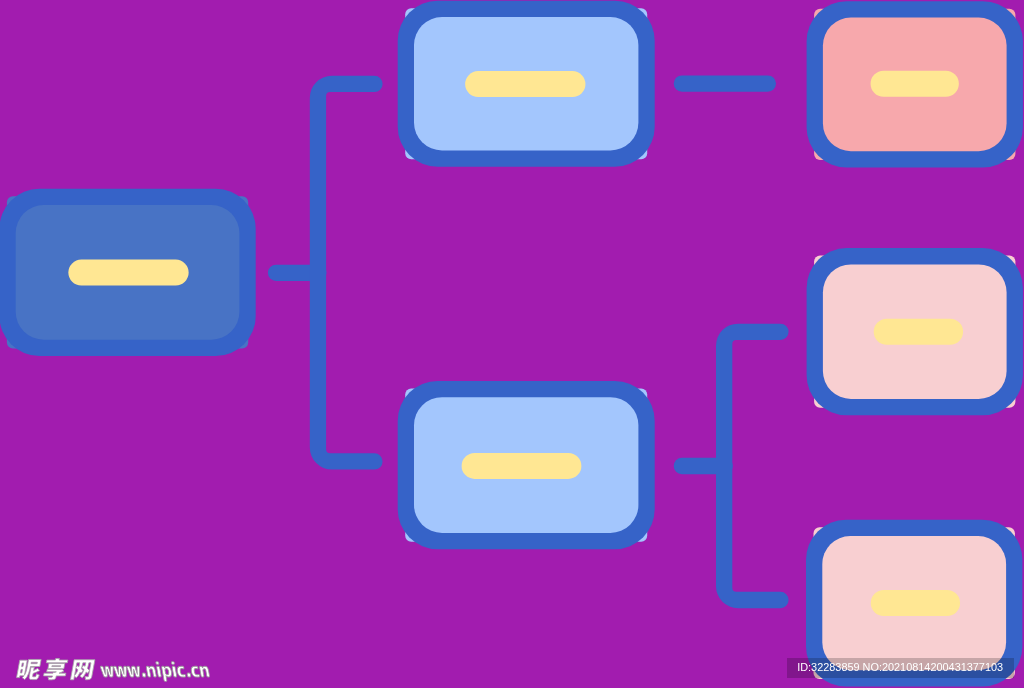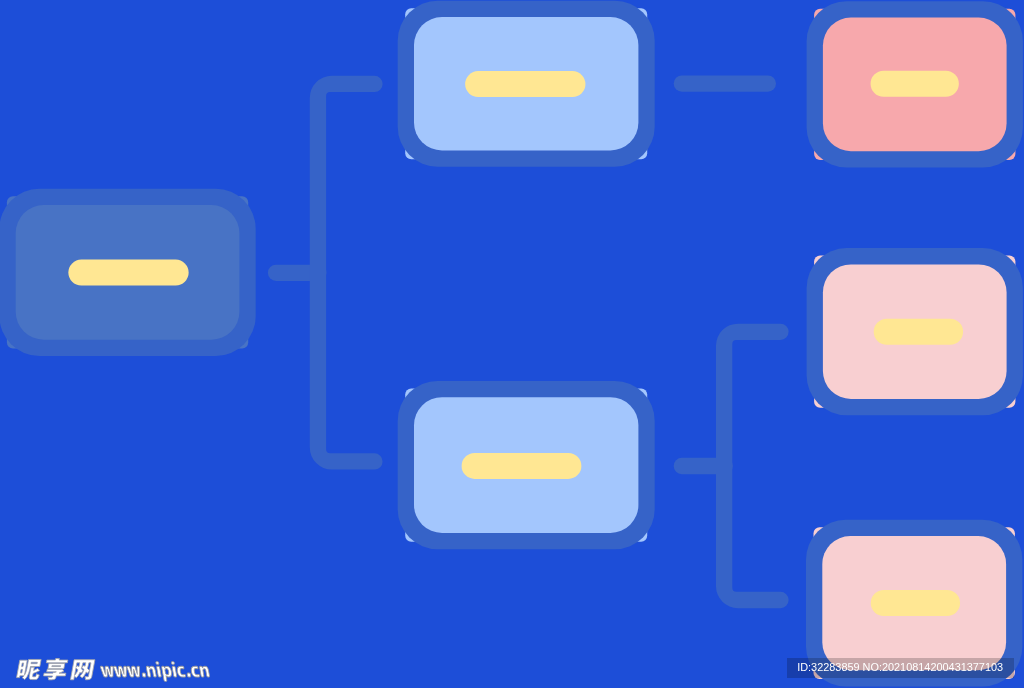--- a/index.html
+++ b/index.html
@@ -1,18 +1,18 @@
 <!DOCTYPE html>
 <html><head>
 <meta charset="utf-8">
 <title>Organization tree diagram</title>
 <style>
   html,body{margin:0;padding:0;background:#ffffff;}
   body{width:1024px;height:688px;overflow:hidden;font-family:"Liberation Sans",sans-serif;}
-  #stage{position:relative;width:1024px;height:688px;background:#1d4ed8;}
+  #stage{position:relative;width:1024px;height:688px;background:#a21caf;}
   #canvas{position:absolute;left:0;top:0;width:1024px;height:688px;display:block;}
   #wm-logo{position:absolute;left:4px;top:648px;width:260px;height:40px;overflow:visible;opacity:0.999;}
   .wm-band{position:absolute;left:787px;top:657.7px;width:227px;height:20.2px;background:rgba(0,0,0,0.20);}
   .wm-id{position:absolute;left:797.2px;top:660.6px;color:#ffffff;font-family:"Liberation Sans",sans-serif;
          font-size:10.9px;line-height:12px;white-space:pre;}
 </style>
 </head>
 <body>
 
 <div id="stage">

